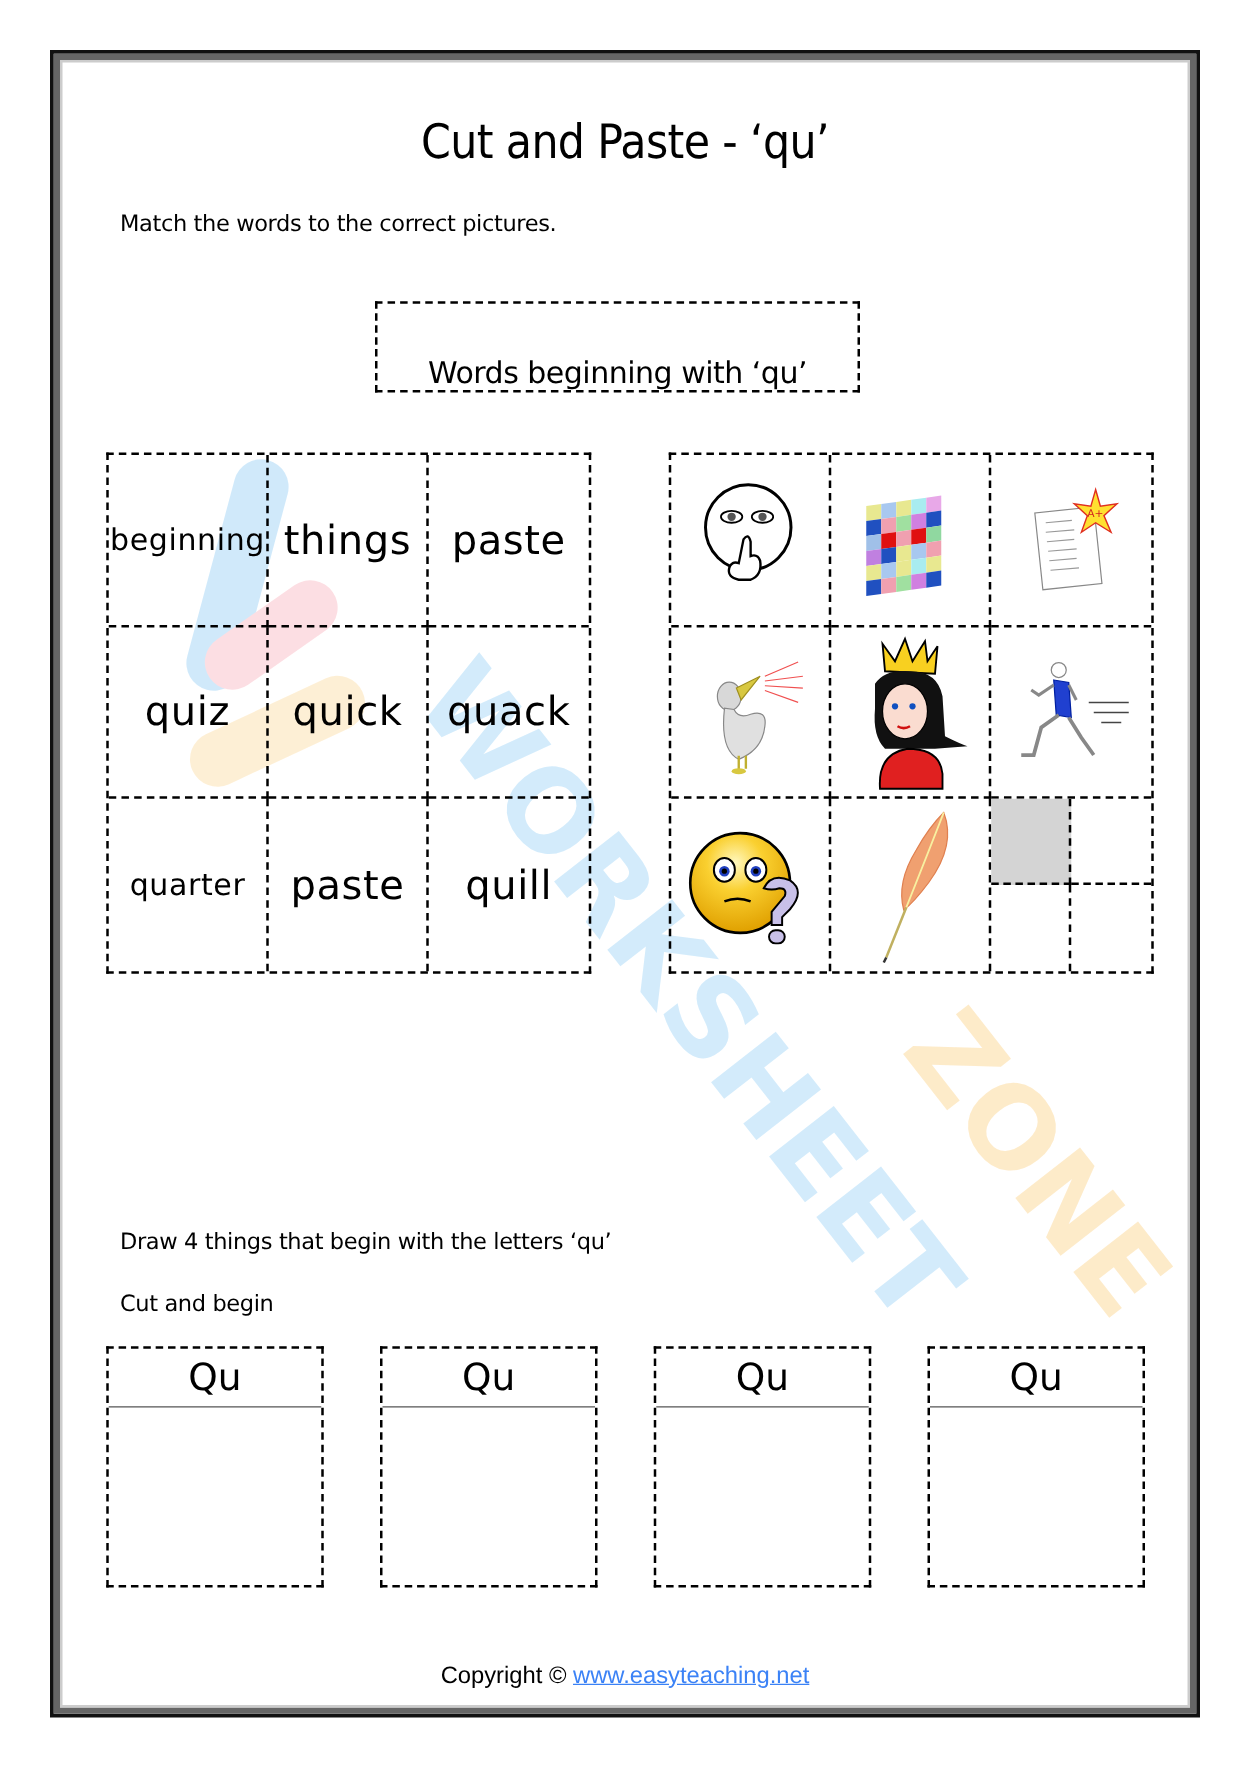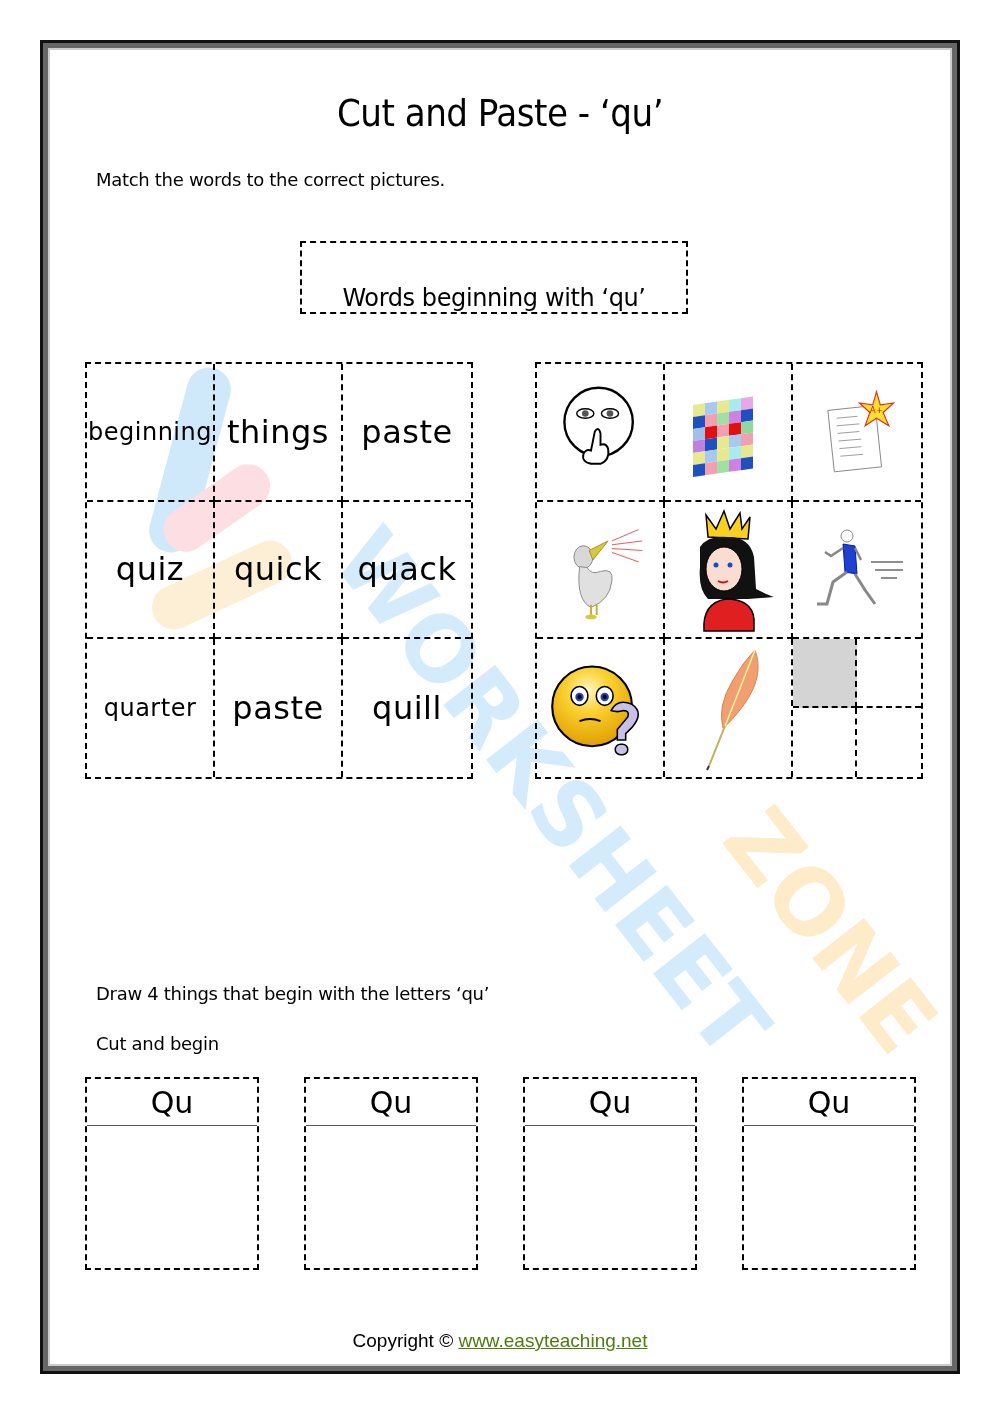--- a/index.html
+++ b/index.html
@@ -19,21 +19,21 @@
   .word{font-size:32px;letter-spacing:0.5px;}
   .word.small{font-size:24px;}
   .split{display:grid;grid-template-columns:1fr 1fr;grid-template-rows:1fr 1fr;width:100%;height:100%;padding:0;}
   .split div{box-sizing:border-box;}
   .split .a{background:#d4d4d4;border-right:2px dashed #000;border-bottom:2px dashed #000;}
   .split .b{border-bottom:2px dashed #000;}
   .split .c{border-right:2px dashed #000;}
   .qu-box{position:absolute;top:1077px;width:174px;height:193px;box-sizing:border-box;border:2px dashed #000;}
   .qu-head{height:46px;border-bottom:1px solid #555;display:flex;align-items:center;justify-content:center;font-size:30px;}
   .footer{position:absolute;left:0;width:1000px;top:1330px;text-align:center;font-family:"Liberation Sans",sans-serif;font-size:19px;}
-  .footer a{color:#4d7c0f;text-decoration:underline;}
+  .footer a{color:#3b82f6;text-decoration:underline;}
   svg{display:block;}
 </style>
 </head>
 <body>
 
 <div class="frame-outer"></div>
 <div class="frame-mid"></div>
 <div class="frame-inner"></div>
 
 <svg class="watermark" viewBox="0 0 1000 1414">

